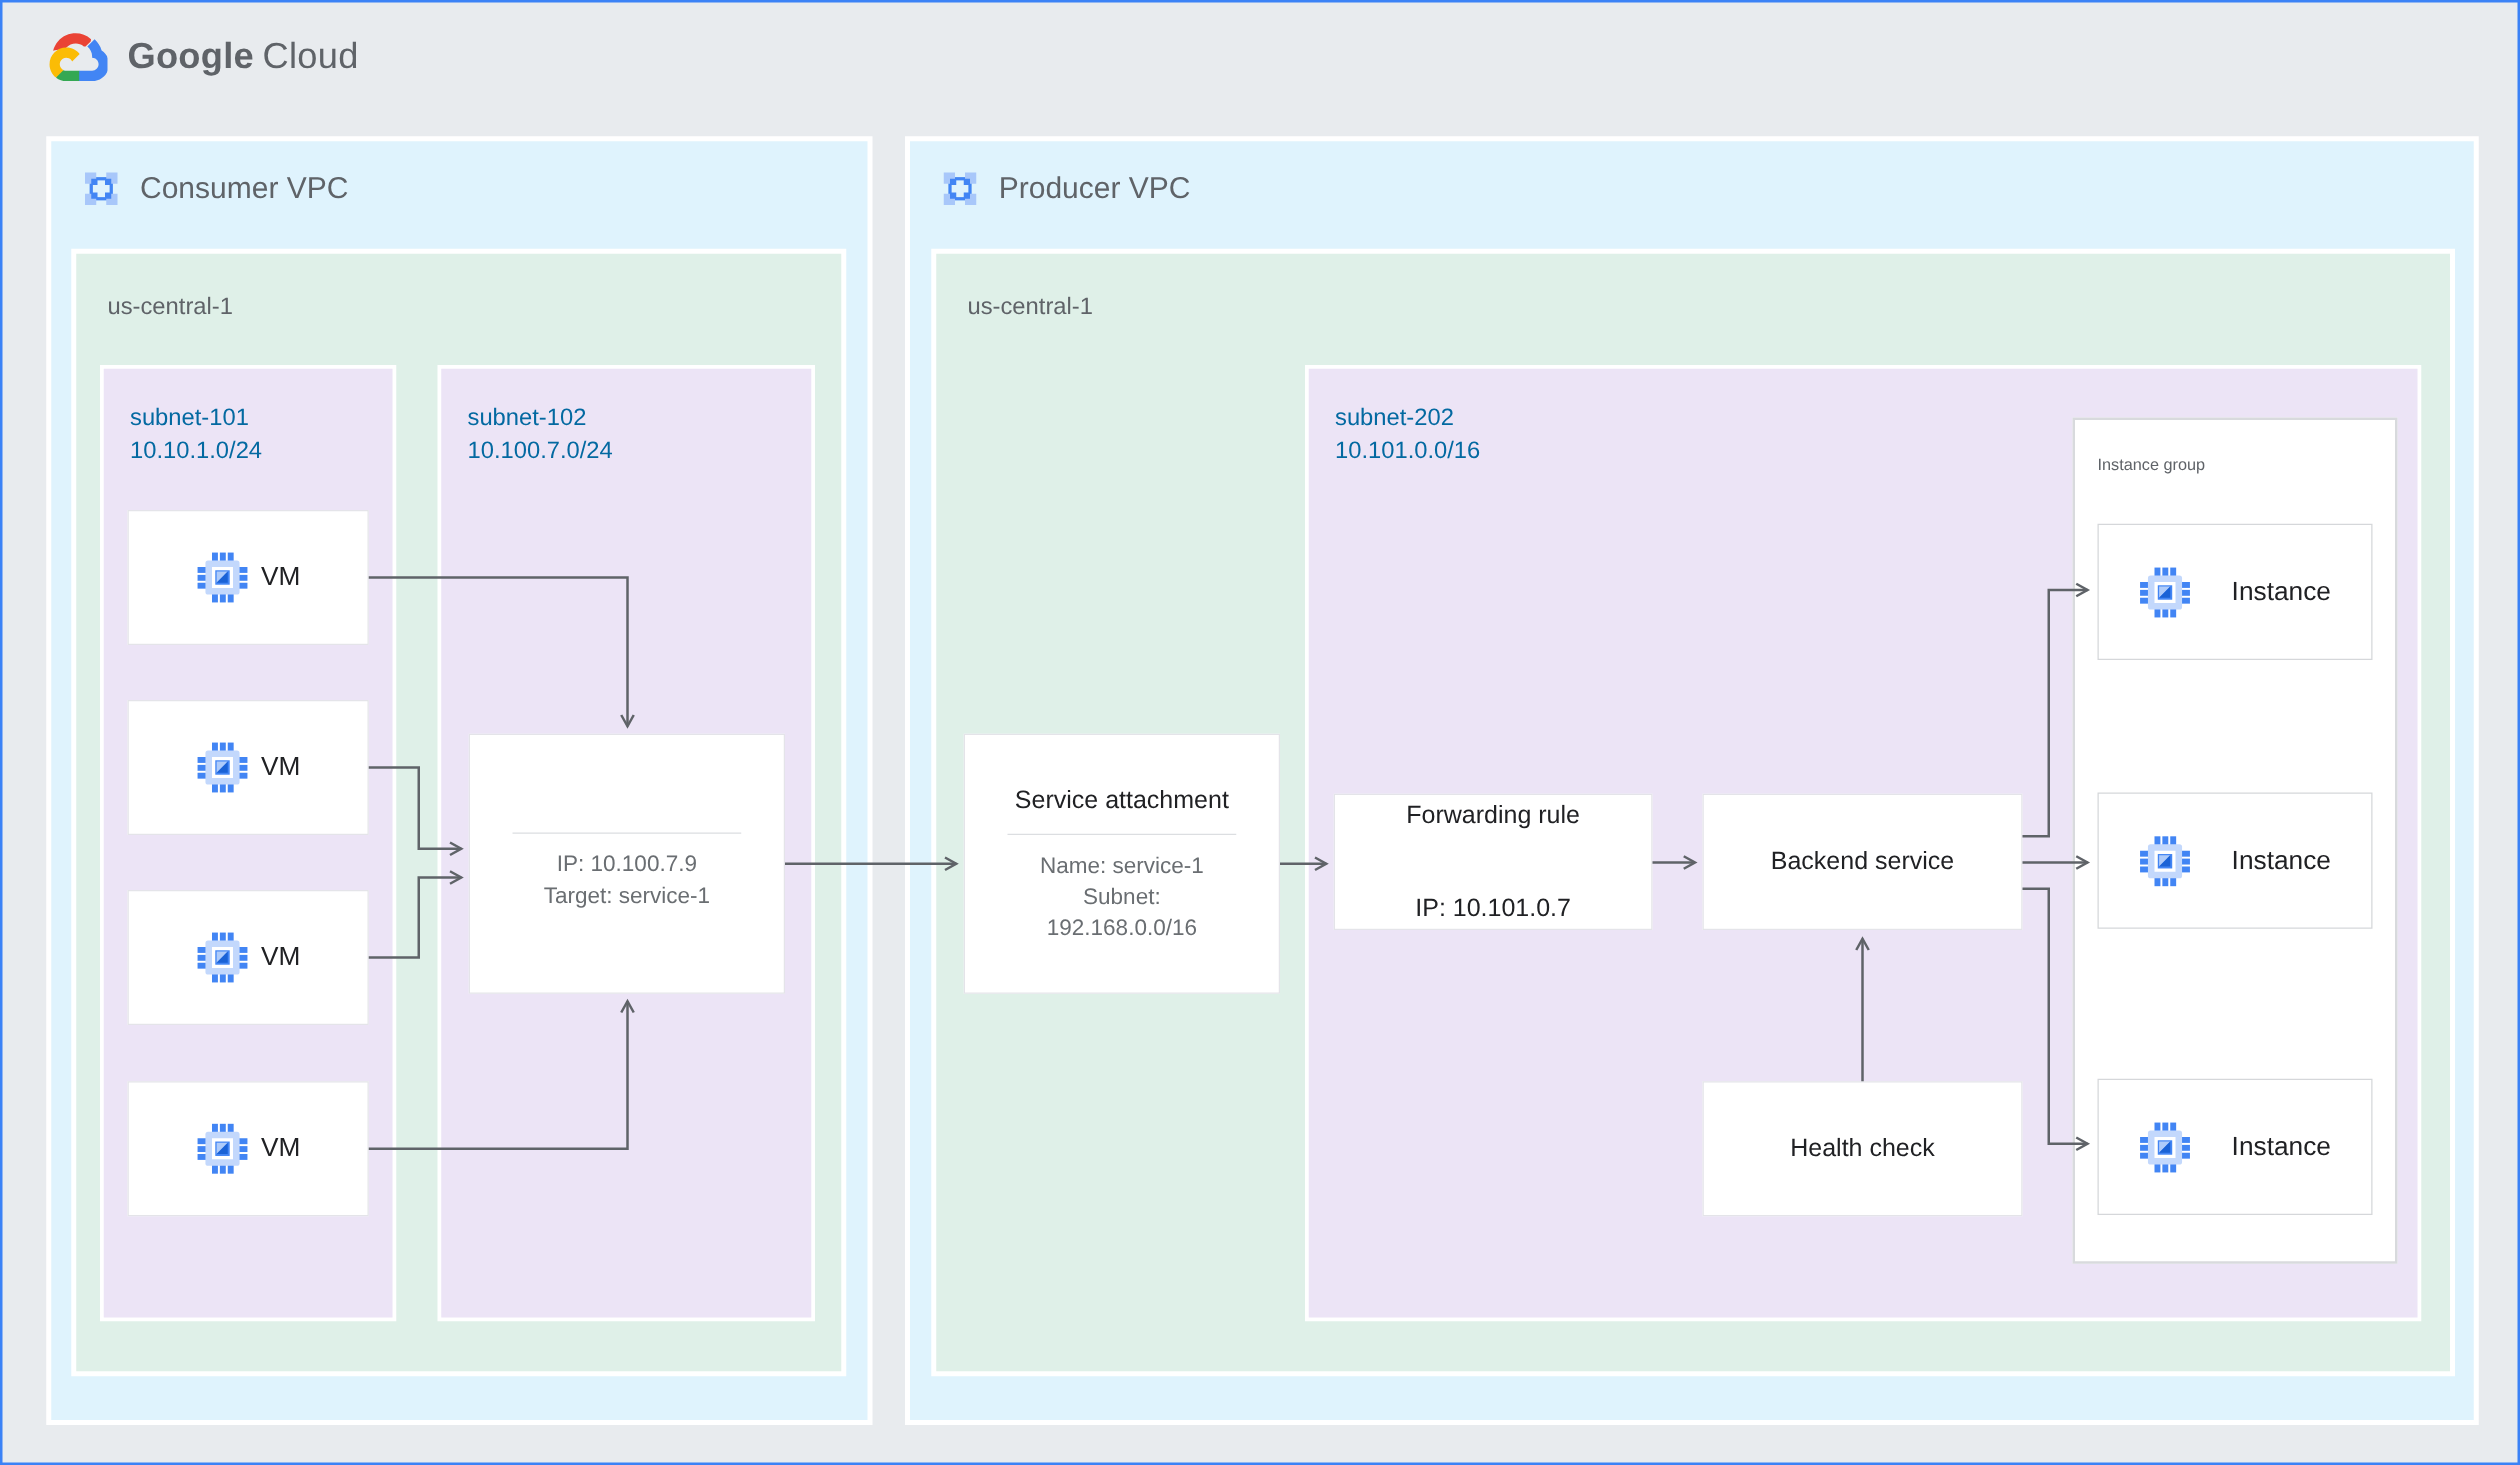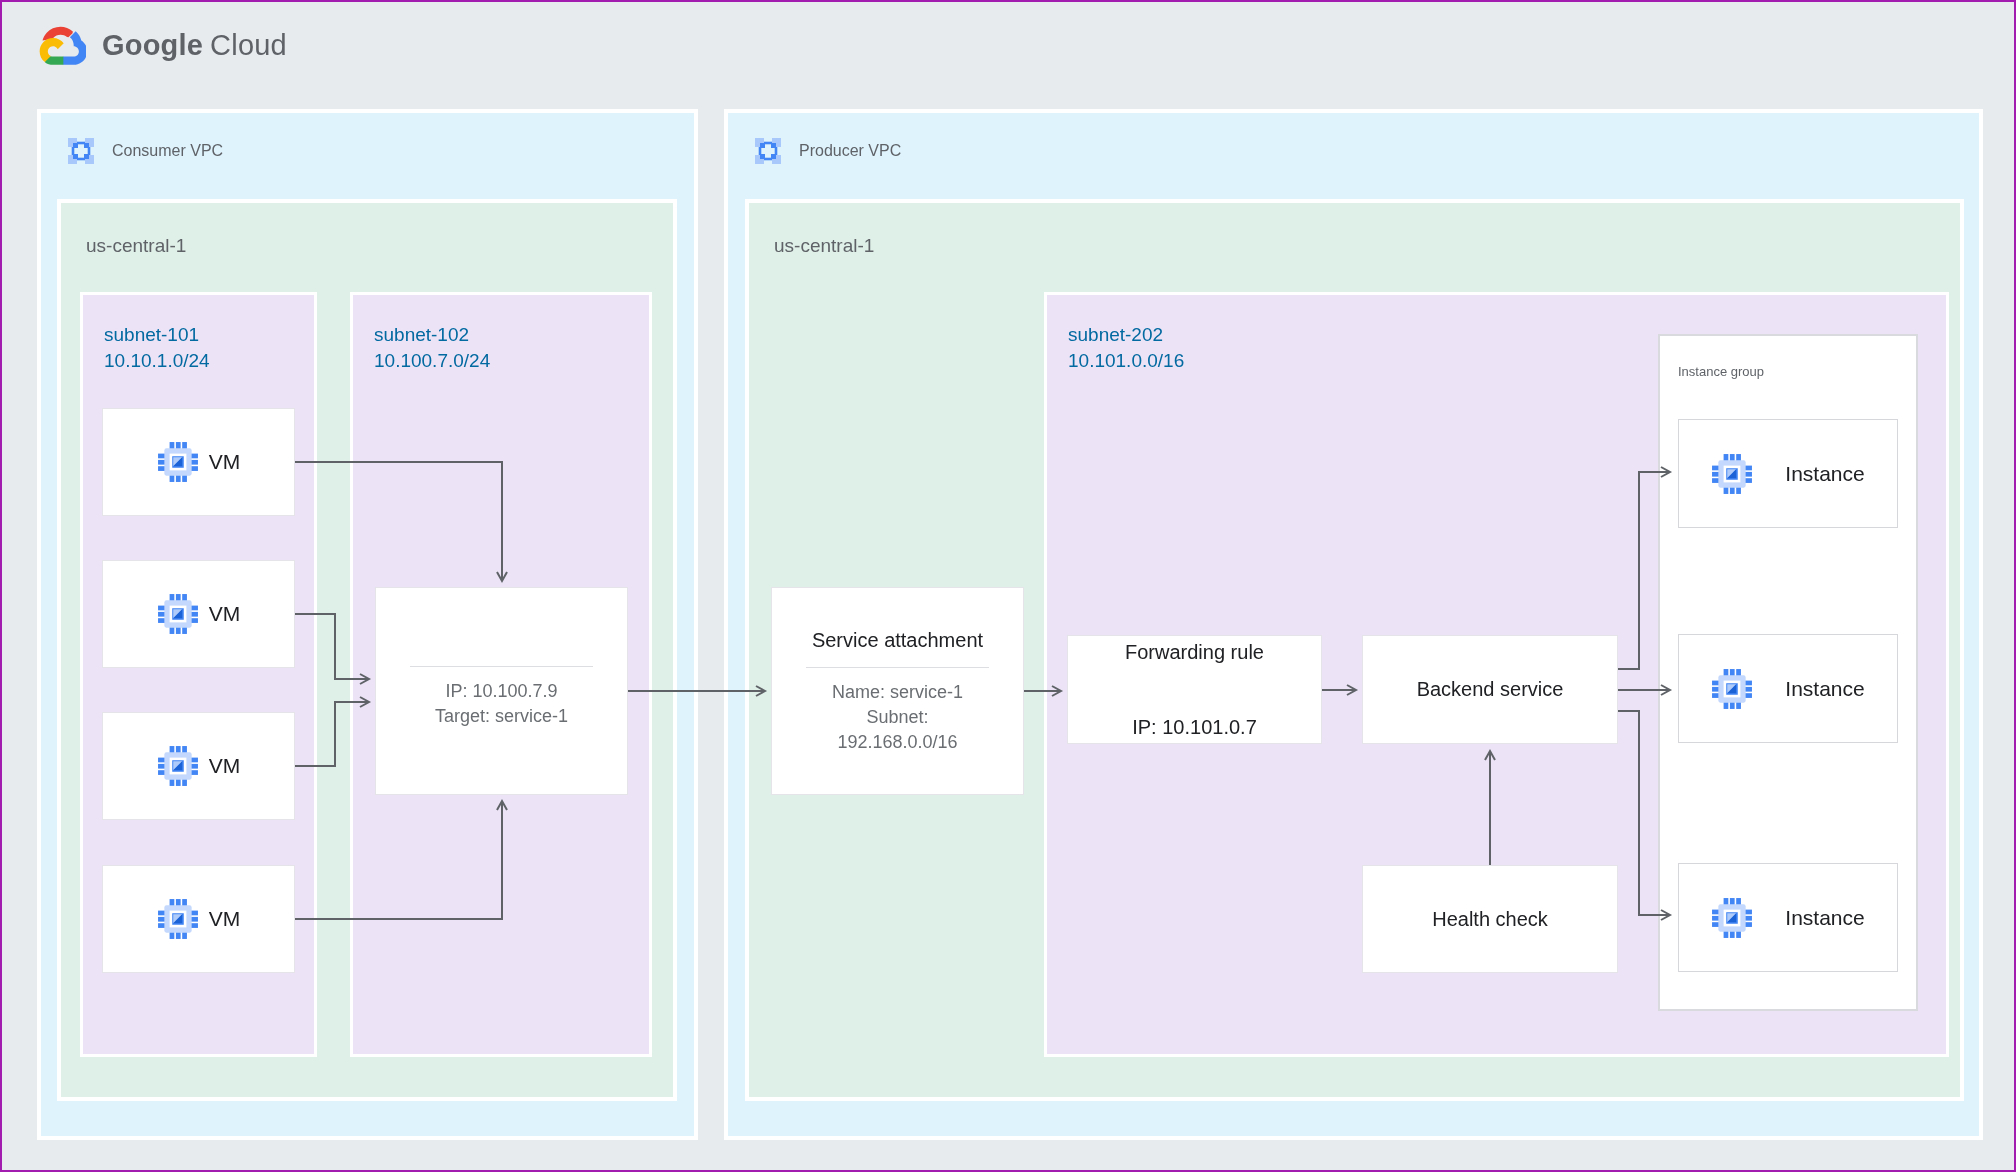--- a/index.html
+++ b/index.html
@@ -1,28 +1,28 @@
 <!DOCTYPE html>
 <html><head>
 <meta charset="utf-8">
 <style>
   html,body{margin:0;padding:0;}
   body{font-family:"Liberation Sans","DejaVu Sans",sans-serif;background:#cfd4d9;}
-  .canvas{position:relative;width:2016px;height:1172px;background:#e8ebee;border:2px solid #a21caf;box-sizing:border-box;overflow:hidden;}
+  .canvas{position:relative;width:2016px;height:1172px;background:#e8ebee;border:2px solid #3b82f6;box-sizing:border-box;overflow:hidden;}
 
   
   .logo{position:absolute;left:36px;top:24px;display:flex;align-items:center;gap:16px;}
   .logo-text{font-size:29px;color:#5f6368;letter-spacing:.2px;}
   .logo-text .g{font-weight:600;}
   .logo-text .c{font-weight:400;margin-left:7px;}
 
   
   .vpc{position:absolute;background:#dff3fd;box-shadow:0 0 0 4px #ffffff;}
   .vpc-header{position:absolute;left:24px;top:22px;display:flex;align-items:center;gap:15px;}
-  .vpc-label{font-size:16px;color:#5f6368;}
+  .vpc-label{font-size:24px;color:#5f6368;}
   .region{position:absolute;background:#dff0e8;box-shadow:0 0 0 4px #ffffff;}
   .region-label{position:absolute;left:25px;top:32px;font-size:19px;color:#5f6368;}
   .subnet{position:absolute;background:#ece4f6;box-shadow:0 0 0 3px #ffffff;}
   .subnet-label{position:absolute;left:21px;top:27px;font-size:19px;color:#0369a1;line-height:1.35;}
 
   
   .node{position:absolute;background:#ffffff;border:1px solid #e4e4e9;box-sizing:border-box;
         display:flex;flex-direction:column;align-items:center;justify-content:center;text-align:center;}
   .node-title{font-size:20px;color:#202124;line-height:1.35;}
   .node-sub{font-size:18px;color:#6a6e72;line-height:1.4;}
@@ -231,21 +231,21 @@
       <div class="region-label">us-central-1</div>
 
       <div class="node" style="left:22px;top:384px;width:253px;height:208px;padding:10px 14px;">
         <div class="node-title">Service attachment</div>
         <div class="divider"></div>
         <div class="node-sub">Name: service-1</div>
         <div class="node-sub">Subnet:</div>
         <div class="node-sub">192.168.0.0/16</div>
       </div>
 
-      <div class="subnet" style="left:298px;top:92px;width:887px;height:759px;padding-left:12px;">
+      <div class="subnet" style="left:298px;top:92px;width:887px;height:759px;">
         <div class="subnet-label">
           <div>subnet-202</div>
           <div>10.101.0.0/16</div>
         </div>
 
         <div class="node" style="left:20px;top:340px;width:255px;height:109px;gap:48px;">
           <div class="node-title">Forwarding rule</div>
           <div class="node-title">IP: 10.101.0.7</div>
         </div>
 

